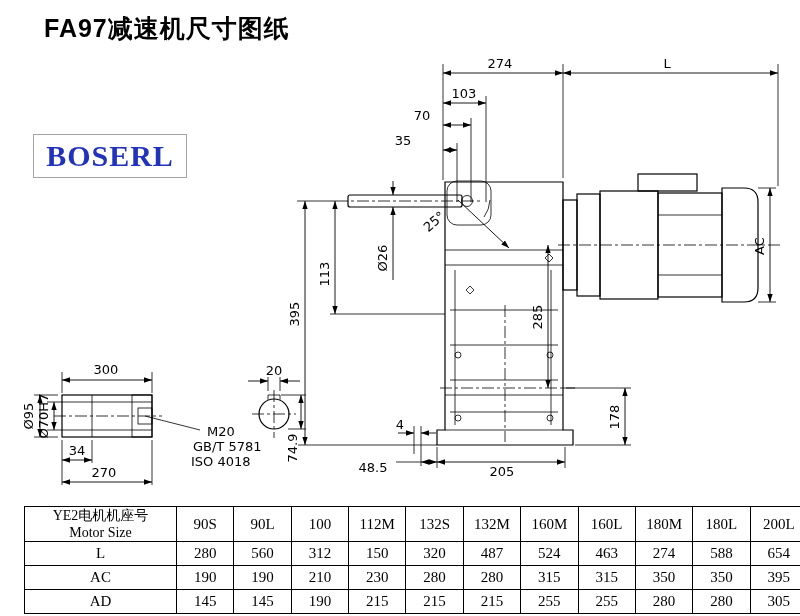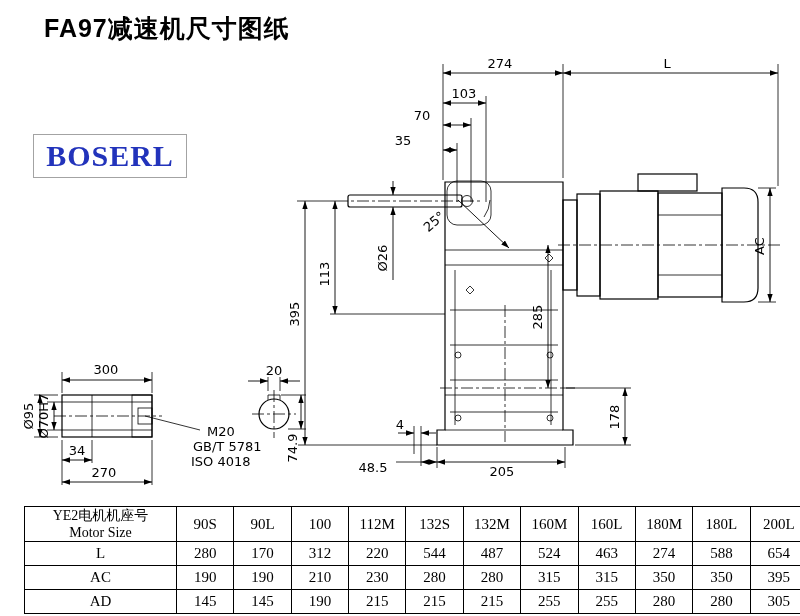--- a/index.html
+++ b/index.html
@@ -237,24 +237,24 @@
           <th>160L</th>
           <th>180M</th>
           <th>180L</th>
           <th>200L</th>
         </tr>
     </thead>
     <tbody id="size-body">
         <tr>
           <th>L</th>
           <td>280</td>
-          <td>170</td>
+          <td>560</td>
           <td>312</td>
-          <td>220</td>
-          <td>544</td>
+          <td>150</td>
+          <td>320</td>
           <td>487</td>
           <td>524</td>
           <td>463</td>
           <td>274</td>
           <td>588</td>
           <td>654</td>
         </tr>
         <tr>
           <th>AC</th>
           <td>190</td>

